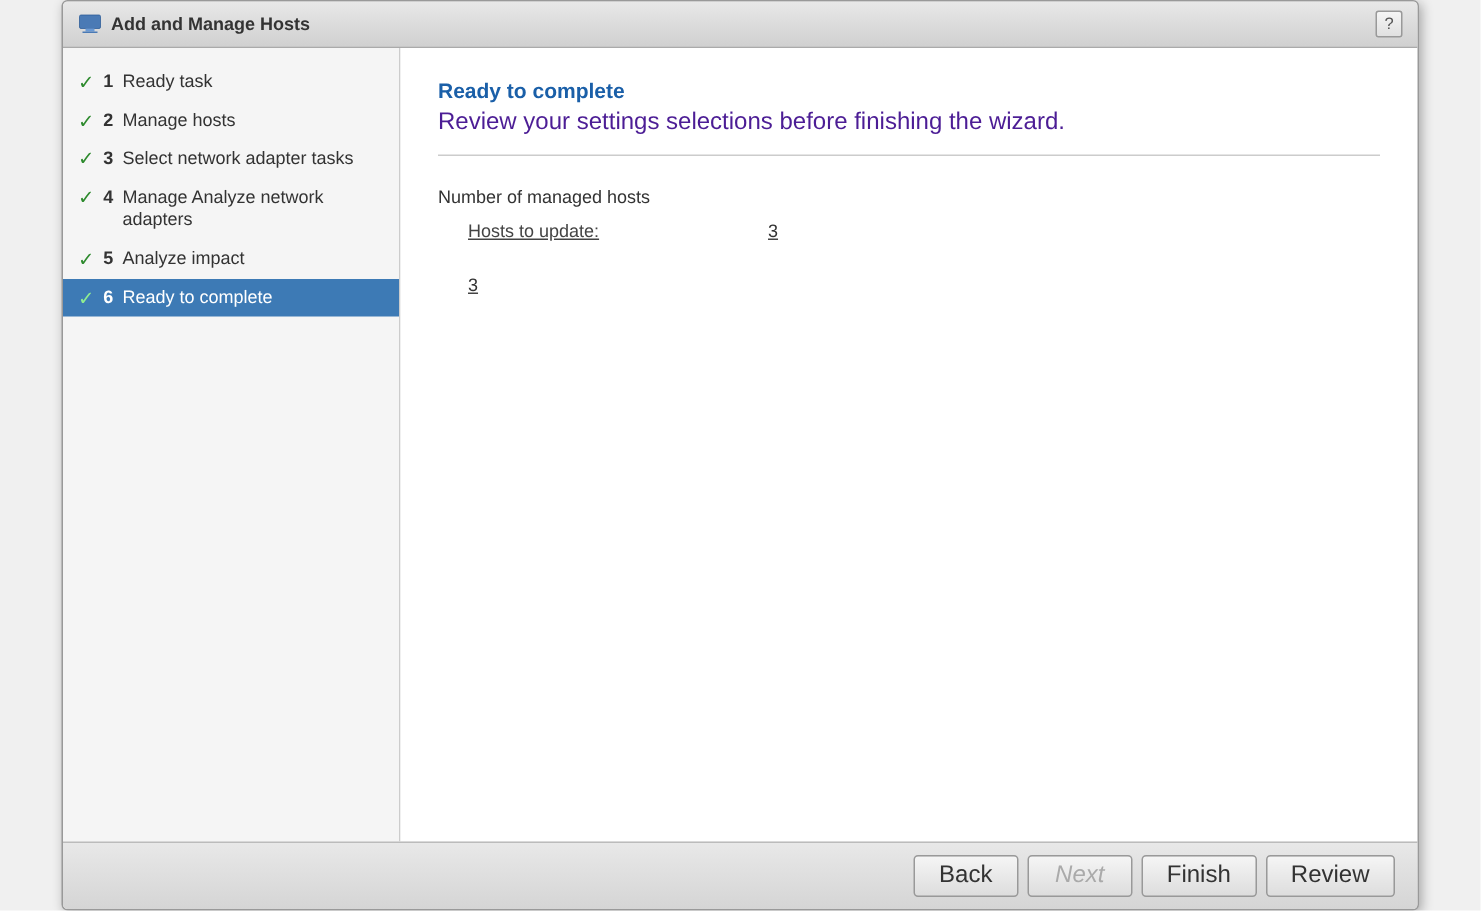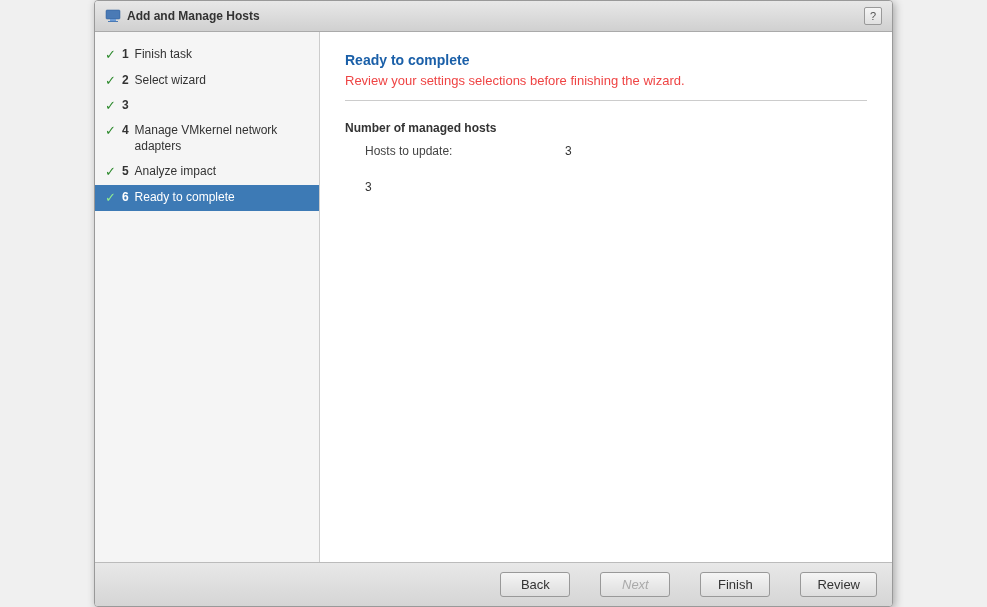--- a/index.html
+++ b/index.html
@@ -6,21 +6,21 @@
     body {
       font-family: Arial, Helvetica, sans-serif;
       font-size: 12px;
       background: #f0f0f0;
       display: flex;
       align-items: center;
       justify-content: center;
       min-height: 100vh;
     }
     .dialog {
-      width: 799px;
+      width: 905px;
       height: 607px;
       background: #f5f5f5;
       border: 1px solid #999;
       border-radius: 4px;
       box-shadow: 2px 2px 8px rgba(0,0,0,0.3);
       display: flex;
       flex-direction: column;
       overflow: hidden;
     }
     .title-bar {
@@ -108,40 +108,41 @@
       background: #fff;
       overflow-y: auto;
     }
     .main-title {
       font-size: 14px;
       font-weight: bold;
       color: #1a5fa8;
       margin-bottom: 5px;
     }
     .main-subtitle {
-      font-size: 13px;
-      color: #ef4444;
+      font-size: 16px;
+      color: #4c1d95;
       margin-bottom: 12px;
     }
     .divider {
       border: none;
       border-top: 1px solid #ccc;
       margin-bottom: 20px;
     }
     .section-title {
       font-size: 12px;
-      font-weight: bold;
+      font-weight: normal;
       color: #333;
       margin-bottom: 6px;
     }
     .data-row {
       display: flex;
       align-items: center;
       padding: 3px 0 3px 20px;
       color: #444;
+      text-decoration: underline;
     }
     .data-label {
       min-width: 200px;
       font-size: 12px;
     }
     .data-value {
       font-size: 12px;
       color: #333;
     }
     .footer {
@@ -150,27 +151,26 @@
       padding: 8px 15px;
       display: flex;
       justify-content: flex-end;
       align-items: center;
       gap: 6px;
       min-height: 44px;
     }
     .btn {
       padding: 4px 16px;
       min-width: 70px;
-      font-size: 13px;
+      font-size: 16px;
       border: 1px solid #999;
       border-radius: 3px;
       cursor: pointer;
       background: linear-gradient(to bottom, #f5f5f5, #ddd);
       color: #333;
-      margin-left: 24px;
     }
     .btn:disabled {
       color: #aaa;
       cursor: default;
       font-style: italic;
     }
     .section-block {
       margin-bottom: 16px;
     }
   </style>
@@ -191,35 +191,36 @@
     </div>
     <div class="title-help">?</div>
   </div>
 
   <div class="content-area">
 
     <div class="sidebar">
     <div class="sidebar-item">
           <span class="check-icon">✓</span>
           <span class="sidebar-item-num">1</span>
-          <span class="sidebar-item-label">Finish task</span>
+          <span class="sidebar-item-label">Ready task</span>
         </div>
         <div class="sidebar-item">
           <span class="check-icon">✓</span>
           <span class="sidebar-item-num">2</span>
-          <span class="sidebar-item-label">Select wizard</span>
+          <span class="sidebar-item-label">Manage hosts</span>
         </div>
         <div class="sidebar-item">
           <span class="check-icon">✓</span>
           <span class="sidebar-item-num">3</span>
+          <span class="sidebar-item-label">Select network adapter tasks</span>
         </div>
         <div class="sidebar-item">
           <span class="check-icon">✓</span>
           <span class="sidebar-item-num">4</span>
-          <span class="sidebar-item-label">Manage VMkernel network adapters</span>
+          <span class="sidebar-item-label">Manage Analyze network adapters</span>
         </div>
         <div class="sidebar-item">
           <span class="check-icon">✓</span>
           <span class="sidebar-item-num">5</span>
           <span class="sidebar-item-label">Analyze impact</span>
         </div>
         <div class="sidebar-item active">
           <span class="check-icon">✓</span>
           <span class="sidebar-item-num">6</span>
           <span class="sidebar-item-label">Ready to complete</span>

